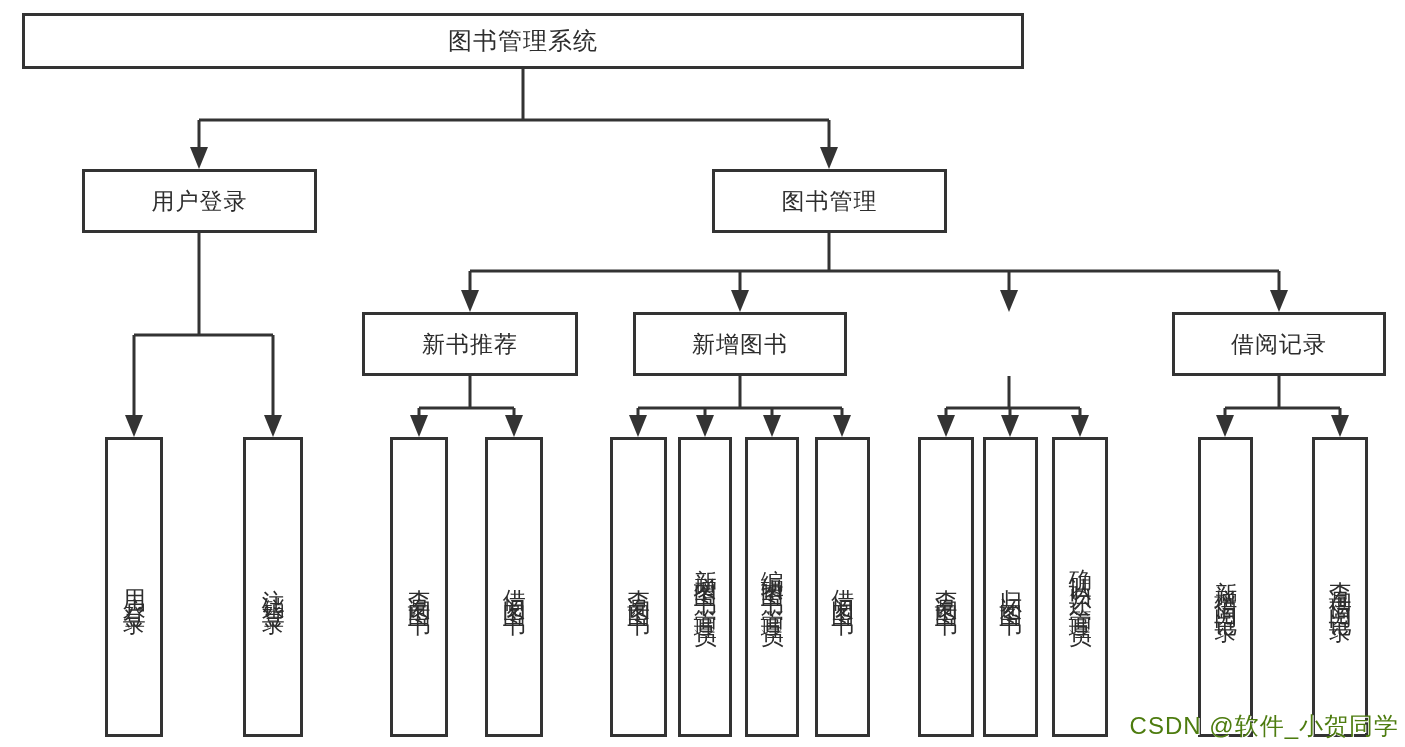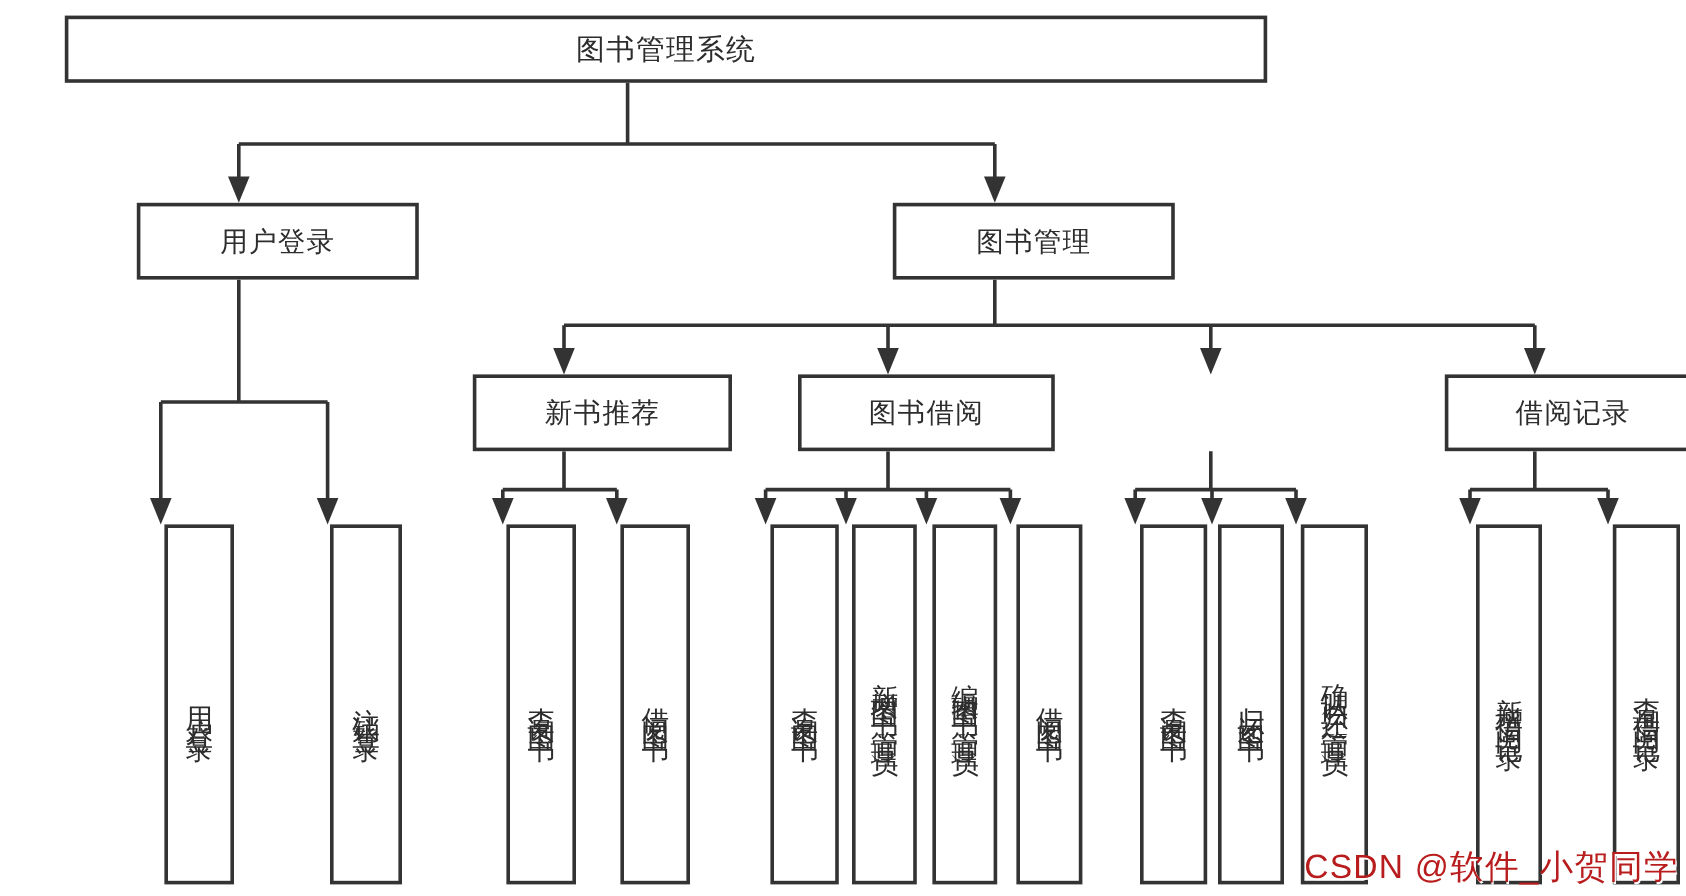--- a/index.html
+++ b/index.html
@@ -23,43 +23,42 @@
   }
   .node {
     position: absolute;
     box-sizing: content-box;
     border: 3px solid #333333;
     background: #ffffff;
     display: flex;
     align-items: center;
     justify-content: center;
     color: #2d2d2d;
-    margin-left: 32px;
   }
   .node.h .lbl {
     font-size: 23px;
     letter-spacing: 1px;
     white-space: nowrap;
   }
   .node.root .lbl {
     font-size: 24px;
   }
   .node.leaf .lbl {
     writing-mode: vertical-rl;
     text-orientation: mixed;
     font-size: 23px;
     letter-spacing: 8px;
     line-height: 1.1;
   }
   .watermark {
     position: absolute;
     right: 6px;
     bottom: 5px;
-    font-size: 28px;
-    color: #b91c1c;
+    font-size: 24px;
+    color: #4d7c0f;
     text-shadow: 1px 1px 0 #ffffff;
     letter-spacing: 1px;
     white-space: nowrap;
   }
 </style>
 </head>
 <body>
 
 <div id="stage">
 
@@ -114,21 +113,21 @@
     <span class="lbl">用户登录</span>
   </div>
   <div class="node h" style="left:712px;top:169px;width:229px;height:58px">
     <span class="lbl">图书管理</span>
   </div>
 
   <div class="node h" style="left:362px;top:312px;width:210px;height:58px">
     <span class="lbl">新书推荐</span>
   </div>
   <div class="node h" style="left:633px;top:312px;width:208px;height:58px">
-    <span class="lbl">图书借阅</span>
+    <span class="lbl">新增图书</span>
   </div>
   <div class="node h" style="left:1172px;top:312px;width:208px;height:58px">
     <span class="lbl">借阅记录</span>
   </div>
 
   <div class="node leaf" style="left:105px;top:437px;width:52px;height:294px">
     <span class="lbl">用户登录</span>
   </div>
   <div class="node leaf" style="left:243px;top:437px;width:54px;height:294px">
     <span class="lbl">注销登录</span>

